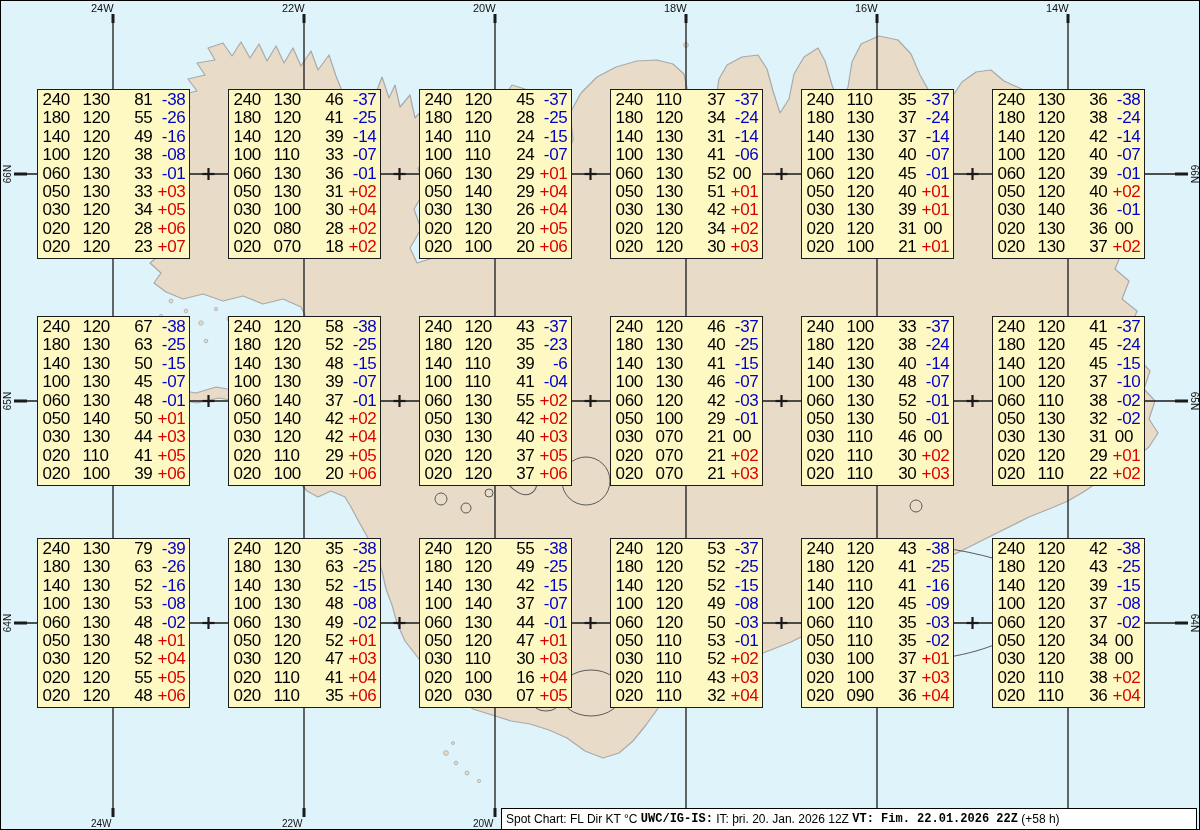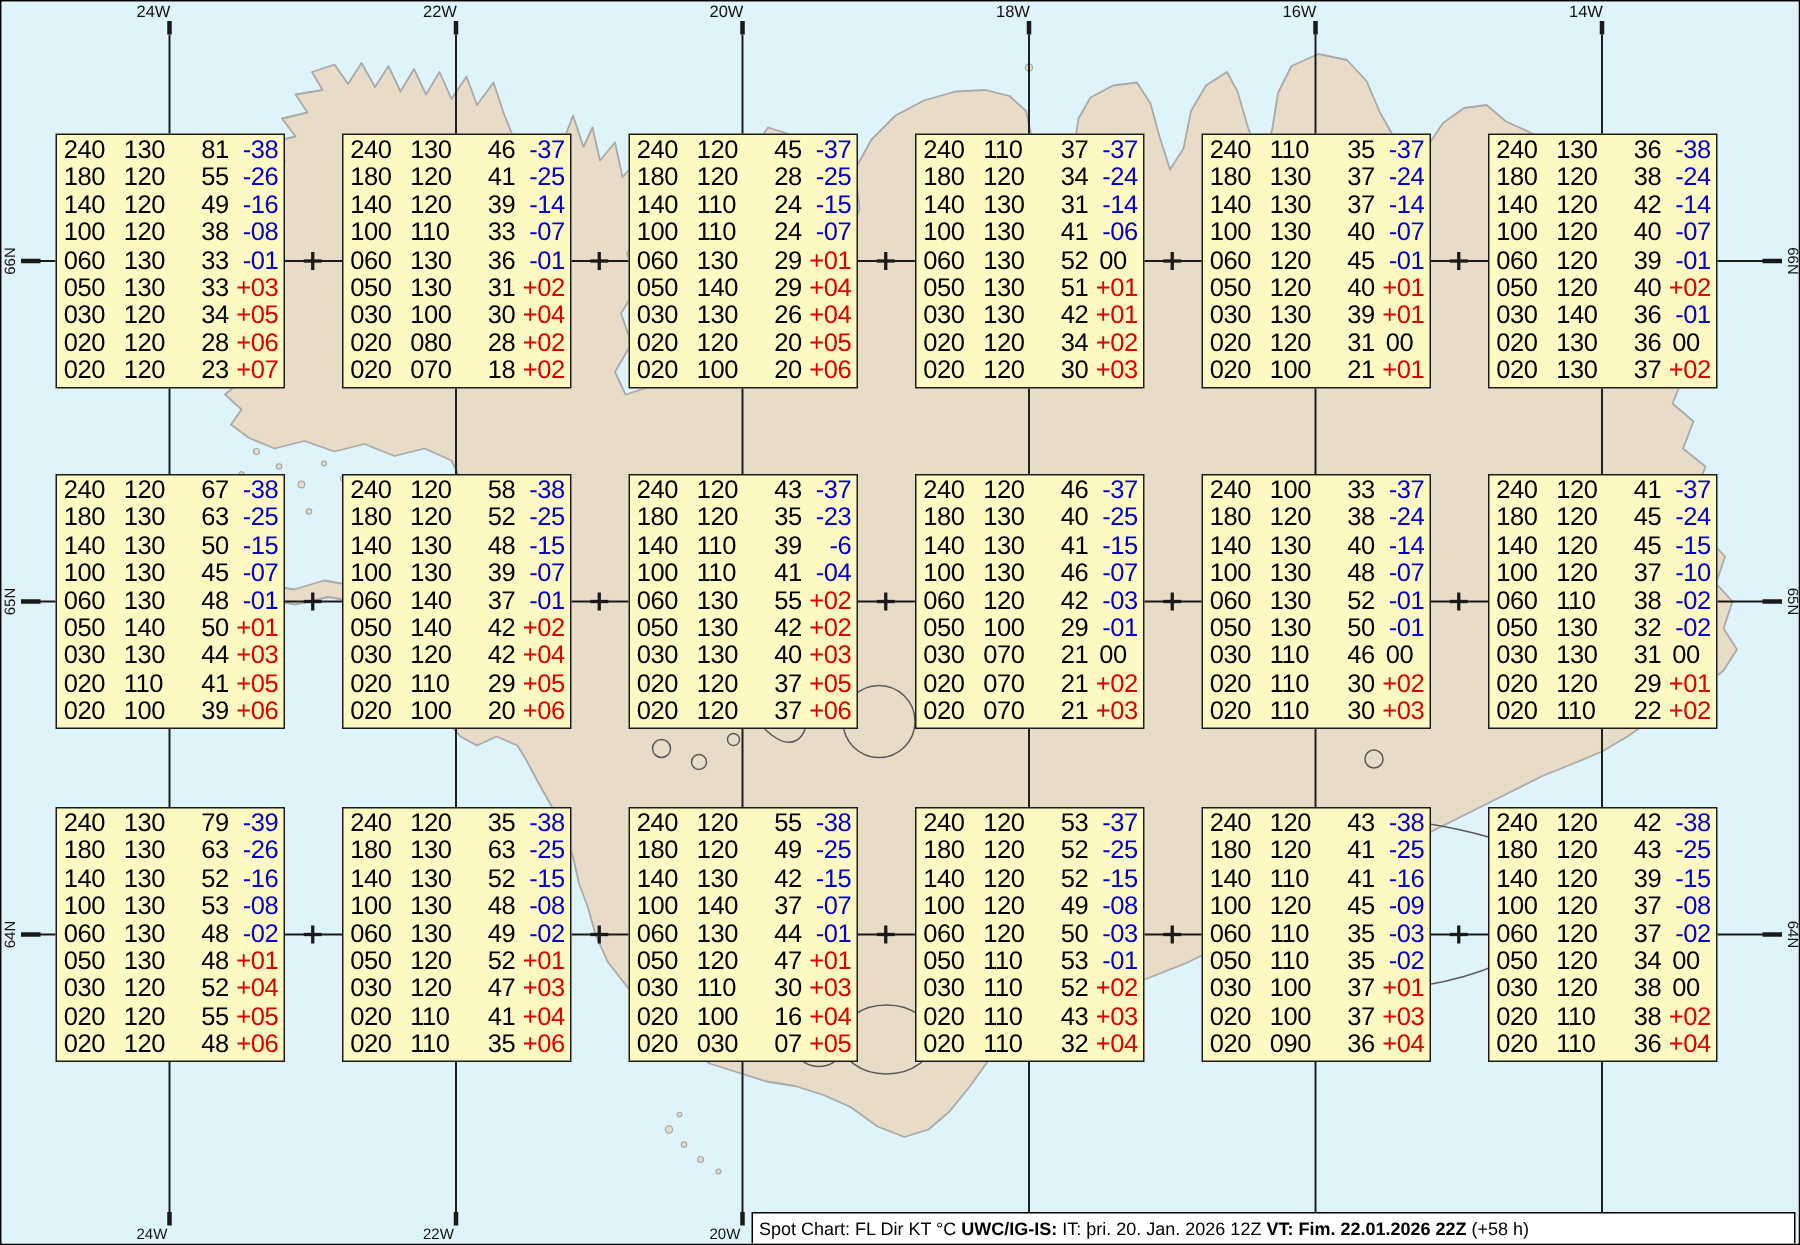--- a/index.html
+++ b/index.html
@@ -32,21 +32,21 @@
   .temp.tneg{color:#0000cc;}
   .temp.tpos{color:#dd0000;}
   .temp.tzero{color:#000;text-align:center;}
   #legend-bar{
     position:absolute;left:500px;top:807px;width:696px;height:22px;z-index:4;
     background:#fff;border:1px solid #000;box-sizing:border-box;
     display:flex;align-items:center;padding-left:4px;
     font-size:12px;white-space:pre;color:#000;overflow:hidden;
   }
   #legend-bar .seg{white-space:pre;}
-  #legend-bar .seg.bold{font-weight:bold;}
+  #legend-bar .seg.bold{font-weight:bold;font-family:Liberation Mono, monospace;}
 </style>
 </head>
 <body>
 
 <div id="root">
 
   <svg id="map-svg" width="1200" height="830" viewBox="0 0 1200 830">
     <rect x="0" y="0" width="1200" height="830" fill="#dff3fa"></rect>
 
     <path fill="#e8dcc8" stroke="#a9a9a9" stroke-width="1.2" stroke-linejoin="round" d="M138,404 L152,392 172,388 195,392 215,386 238,390 258,384 278,390 295,383 300,372 298,358 304,346 298,332 306,318 300,306 282,298 262,303 242,295 222,300 202,293 182,298 165,291 153,282 160,272 149,262 161,252 150,241 163,233 152,222 166,214 154,203 168,196 157,184 171,177 159,165 174,158 163,147 178,141 167,129 183,123 172,111 189,106 179,94 196,90 187,78 204,74 196,62 214,59 207,47 222,42 231,55 240,41 249,57 258,43 266,60 275,45 283,62 292,47 300,65 310,50 317,69 328,54 335,75 343,95 352,115 360,128 368,112 375,92 381,76 388,97 394,84 399,106 409,94 414,117 424,106 420,130 428,148 417,168 425,188 413,208 420,228 409,247 416,262 432,257 450,250 467,247 479,251 488,235 483,212 492,190 487,166 496,142 492,118 502,97 511,84 524,88 531,108 528,130 539,148 547,168 553,192 560,207 567,190 564,164 572,138 569,112 580,92 596,76 615,66 636,60 656,59 672,63 683,73 688,96 692,124 696,156 699,186 701,206 707,201 709,172 711,138 714,104 718,78 726,64 741,56 757,54 766,68 772,90 779,112 788,98 793,73 803,56 817,47 824,60 831,84 839,104 847,86 851,61 860,43 878,35 897,39 910,53 919,74 928,90 938,104 951,96 961,81 975,71 990,69 1003,80 1025,90 1048,100 1070,108 1079,122 1090,133 1085,150 1098,162 1093,180 1106,192 1100,210 1114,222 1107,240 1121,251 1114,268 1128,280 1121,298 1136,310 1129,328 1143,340 1137,357 1149,370 1143,388 1154,400 1148,418 1157,432 1148,446 1133,458 1117,468 1101,478 1084,490 1067,500 1048,508 1028,516 1000,530 970,545 940,560 910,577 880,594 850,610 820,626 790,641 762,652 733,660 706,664 688,672 672,688 658,706 645,724 632,740 618,752 602,757 584,750 566,737 548,729 529,723 510,720 491,714 472,708 453,694 434,676 418,658 404,640 396,622 391,604 385,588 381,570 375,553 367,537 358,521 350,506 344,496 330,490 317,496 306,490 299,482 296,468 308,463 324,457 340,451 347,444 332,444 314,447 299,449 292,441 295,428 299,416 294,406 296,396 282,400 262,396 240,401 218,397 196,402 174,398 155,403 Z"></path>

